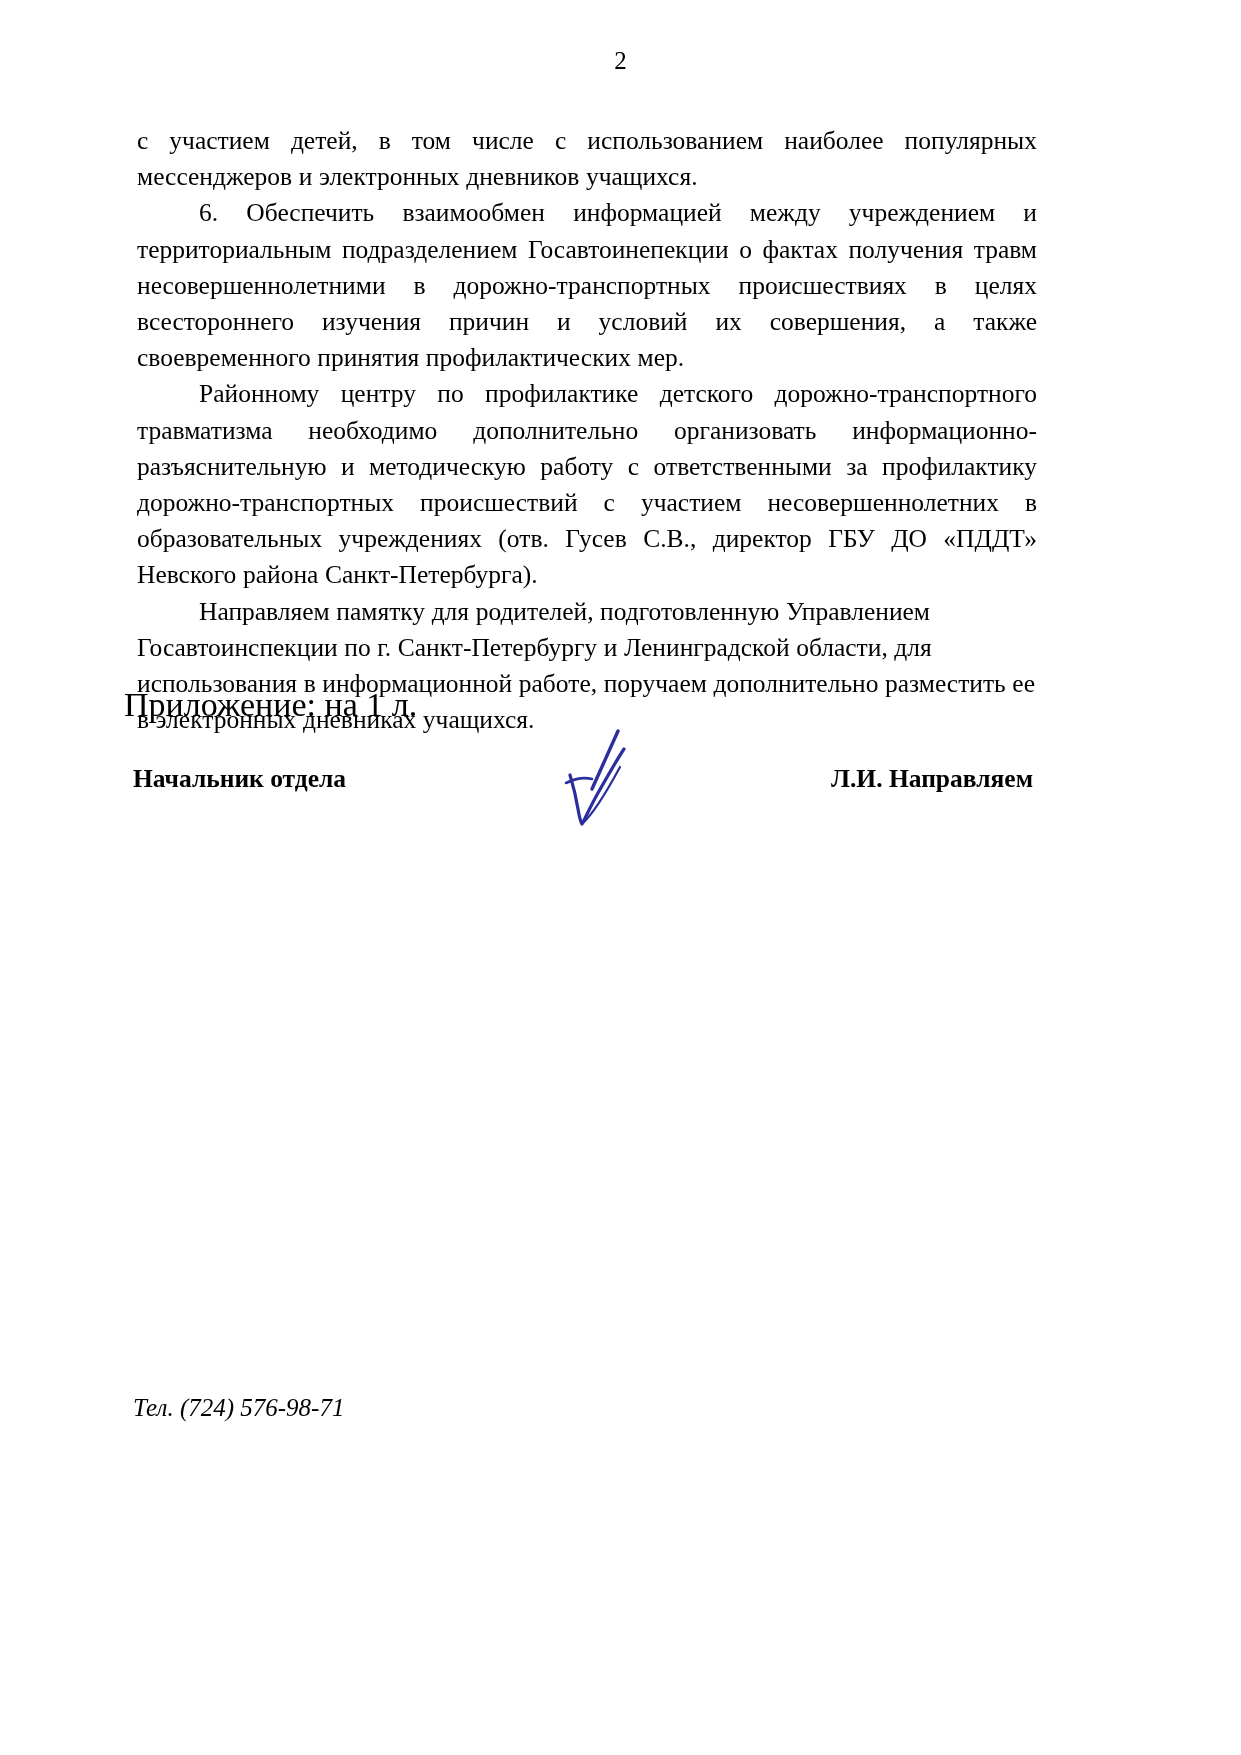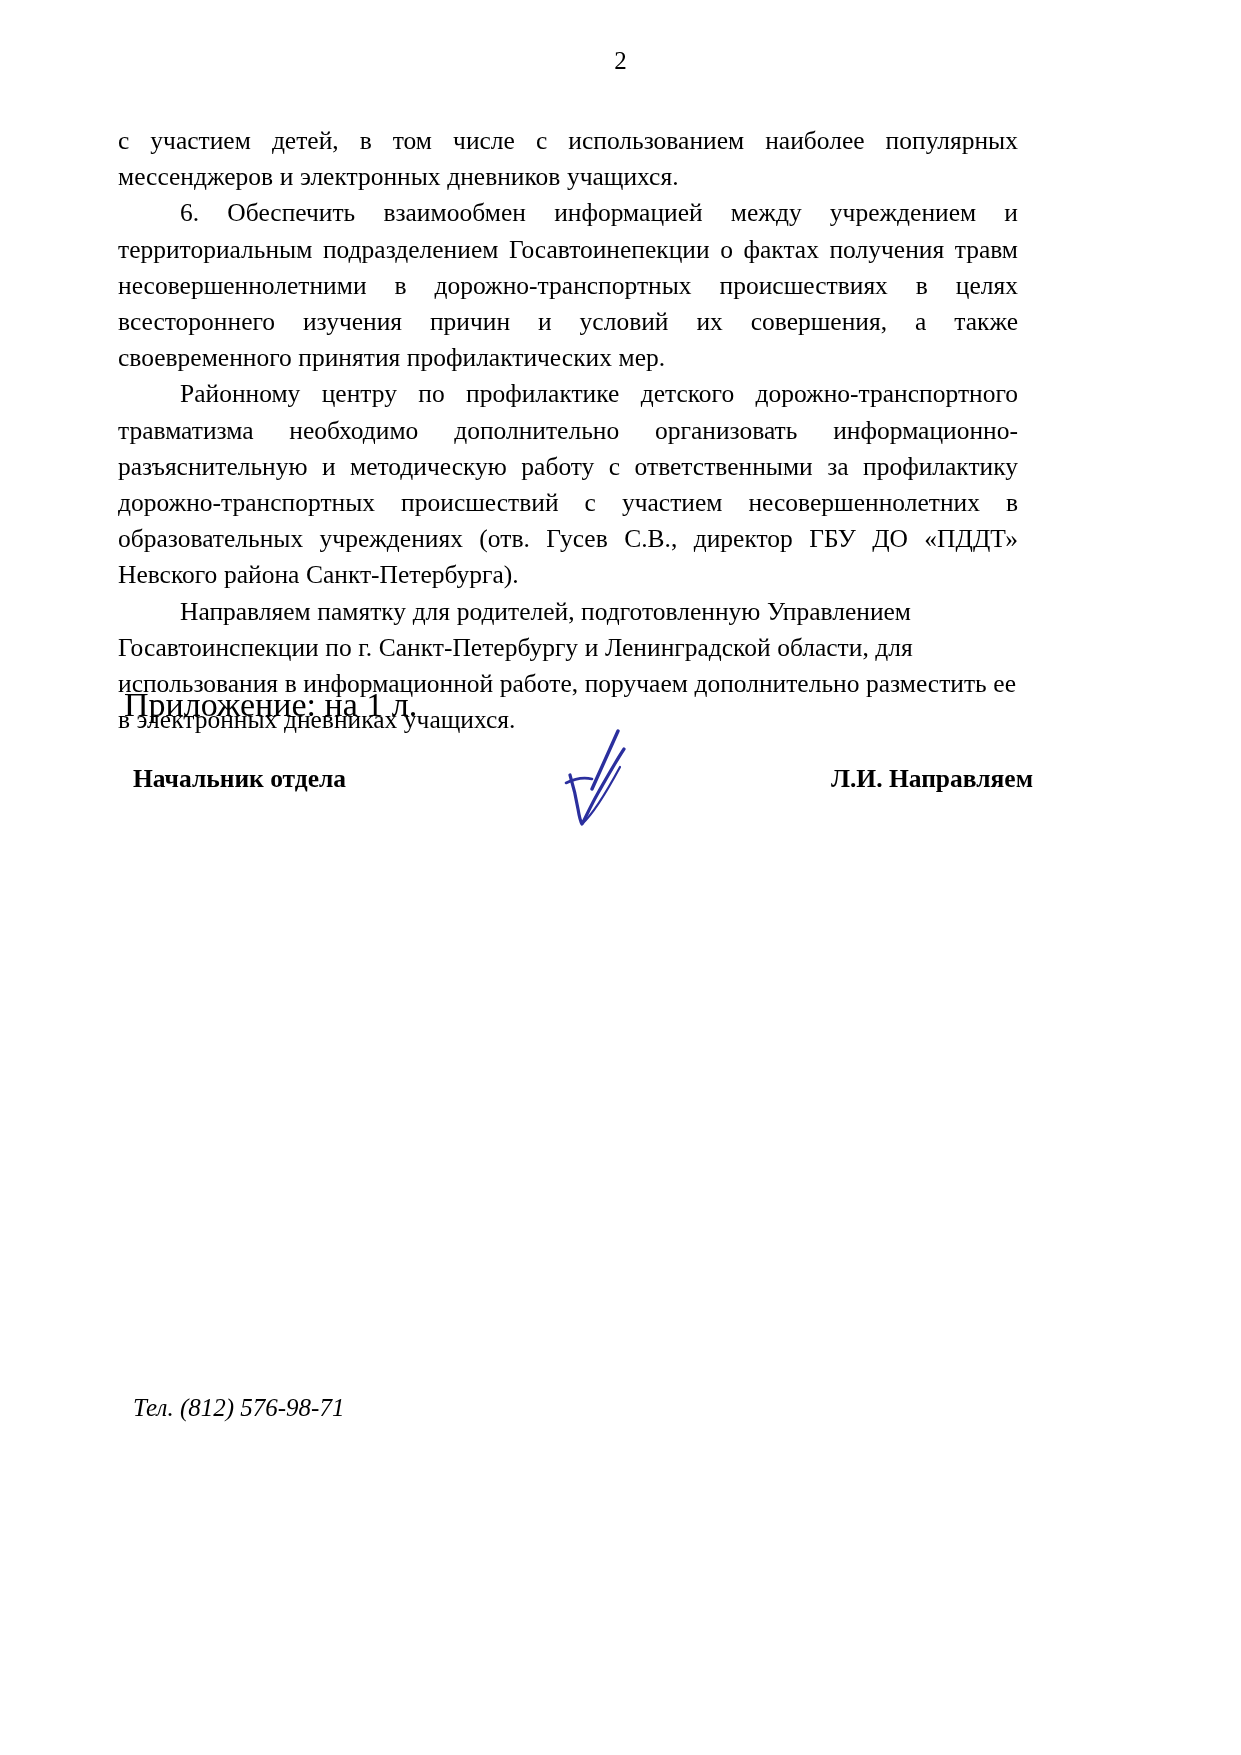--- a/index.html
+++ b/index.html
@@ -26,21 +26,21 @@
     top: 48px;
     left: 0;
     width: 1241px;
     text-align: center;
     font-size: 25px;
     line-height: 1;
     letter-spacing: 0.2px;
   }
   .body-block {
     position: absolute;
-    left: 118px;
+    left: 137px;
     top: 123px;
     width: 900px;
   }
   p.para {
     margin: 0;
     font-size: 25.5px;
     line-height: 36.2px;
     text-align: justify;
     text-justify: inter-word;
     word-spacing: 0.2px;
@@ -113,15 +113,15 @@
              C 45 92, 50 80, 58 66 C 66 52, 76 34, 84 22" stroke="#2b2f9e" stroke-width="3.2" fill="none" stroke-linecap="round" stroke-linejoin="round"></path>
     <path d="M26 56 C 34 52, 44 50, 52 52" stroke="#2b2f9e" stroke-width="2.6" fill="none" stroke-linecap="round"></path>
     <path d="M42 97 C 52 88, 66 66, 80 40" stroke="#2b2f9e" stroke-width="2.2" fill="none" stroke-linecap="round"></path>
   </svg>
 
   <div class="signature-row">
     <span class="sig-title">Начальник отдела</span>
     <span class="sig-name">Л.И. Направляем</span>
   </div>
 
-  <div class="footer-phone">Тел. (812) 576-98-71</div>
+  <div class="footer-phone">Тел. (724) 576-98-71</div>
 
 </div>
 
 </body></html>

